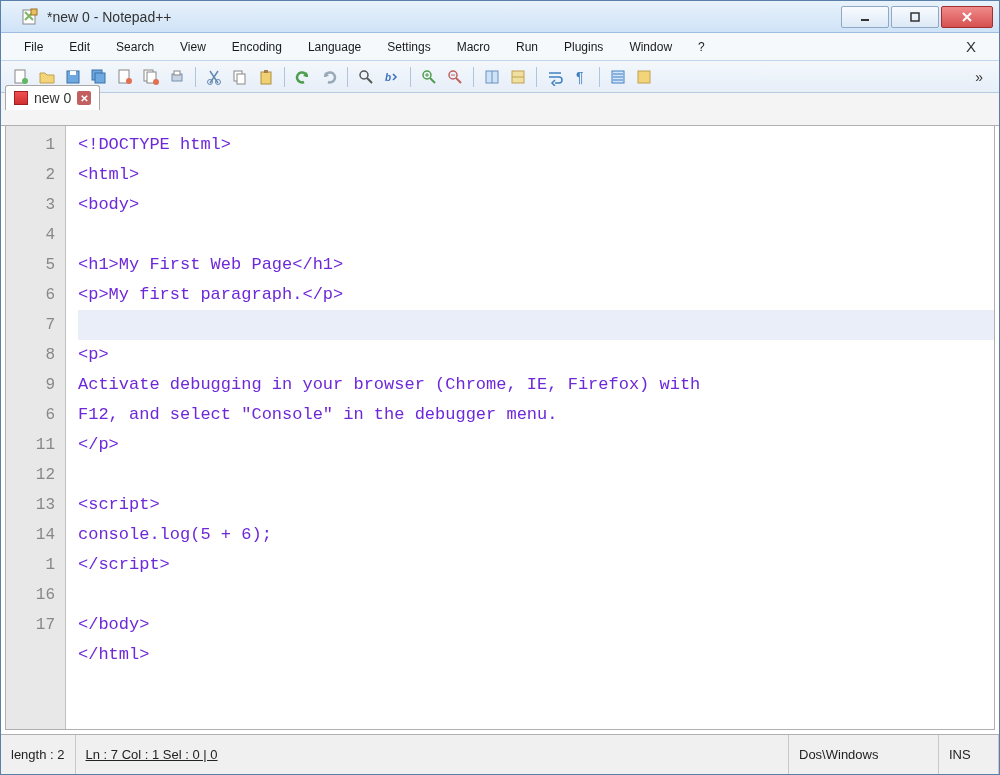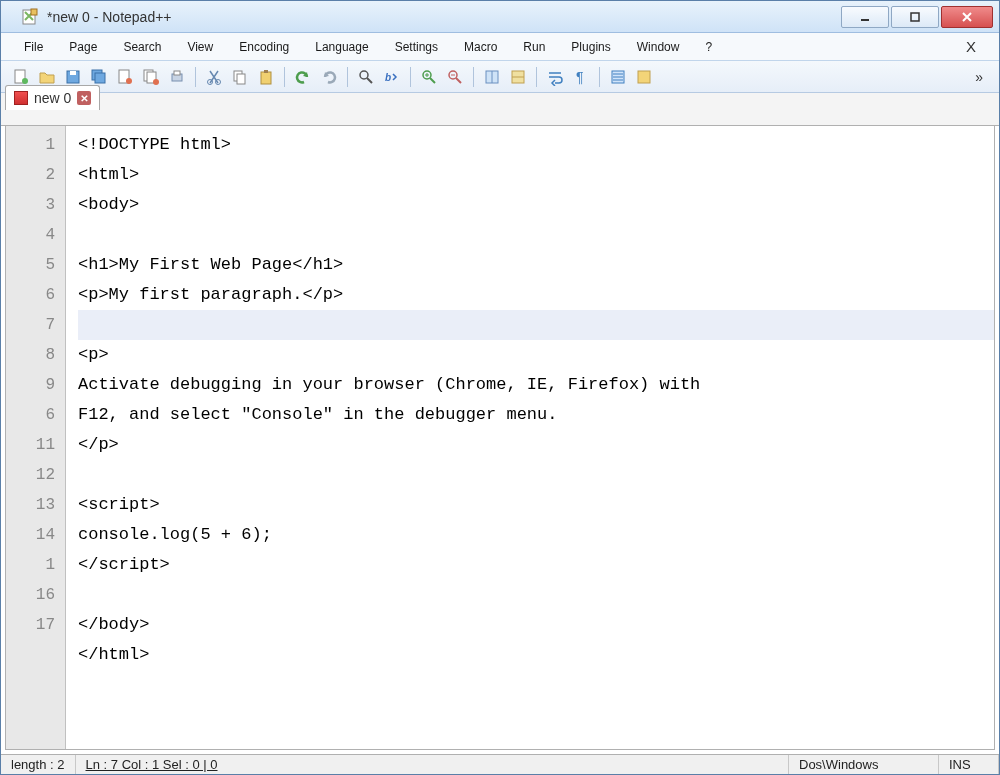--- a/index.html
+++ b/index.html
@@ -167,31 +167,31 @@
     font-size: 16px;
     line-height: 30px;
   }
   .gutter div { padding-right: 10px; }
   .code {
     flex: 1;
     padding: 4px 0 0 12px;
     font-family: "Courier New", monospace;
     font-size: 17px;
     line-height: 30px;
-    color: #000000;
+    color: #6d28d9;
     white-space: pre-wrap;
     position: relative;
   }
   .code-line { min-height: 30px; }
   .code-line.current {
     background: #eaeef8;
     width: 100%;
   }
   .statusbar {
-    height: 20px;
+    height: 40px;
     background: #f0f0f0;
     border-top: 1px solid #b0b0b0;
     display: flex;
     align-items: flex-start;
     font-size: 13px;
     color: #222;
   }
   .statusbar .cell {
     padding: 0 10px;
     border-right: 1px solid #c8c8c8;
@@ -230,21 +230,21 @@
       <div class="win-btn close">
         <svg width="12" height="12">
             <path d="M2 2 L10 10 M10 2 L2 10" stroke="#fff" stroke-width="2"></path>
           </svg>
       </div>
     </div>
   </div>
 
   <div class="menubar">
     <span class="menu-item">File</span>
-    <span class="menu-item">Page</span>
+    <span class="menu-item">Edit</span>
     <span class="menu-item">Search</span>
     <span class="menu-item">View</span>
     <span class="menu-item">Encoding</span>
     <span class="menu-item">Language</span>
     <span class="menu-item">Settings</span>
     <span class="menu-item">Macro</span>
     <span class="menu-item">Run</span>
     <span class="menu-item">Plugins</span>
     <span class="menu-item">Window</span>
     <span class="menu-item">?</span>

